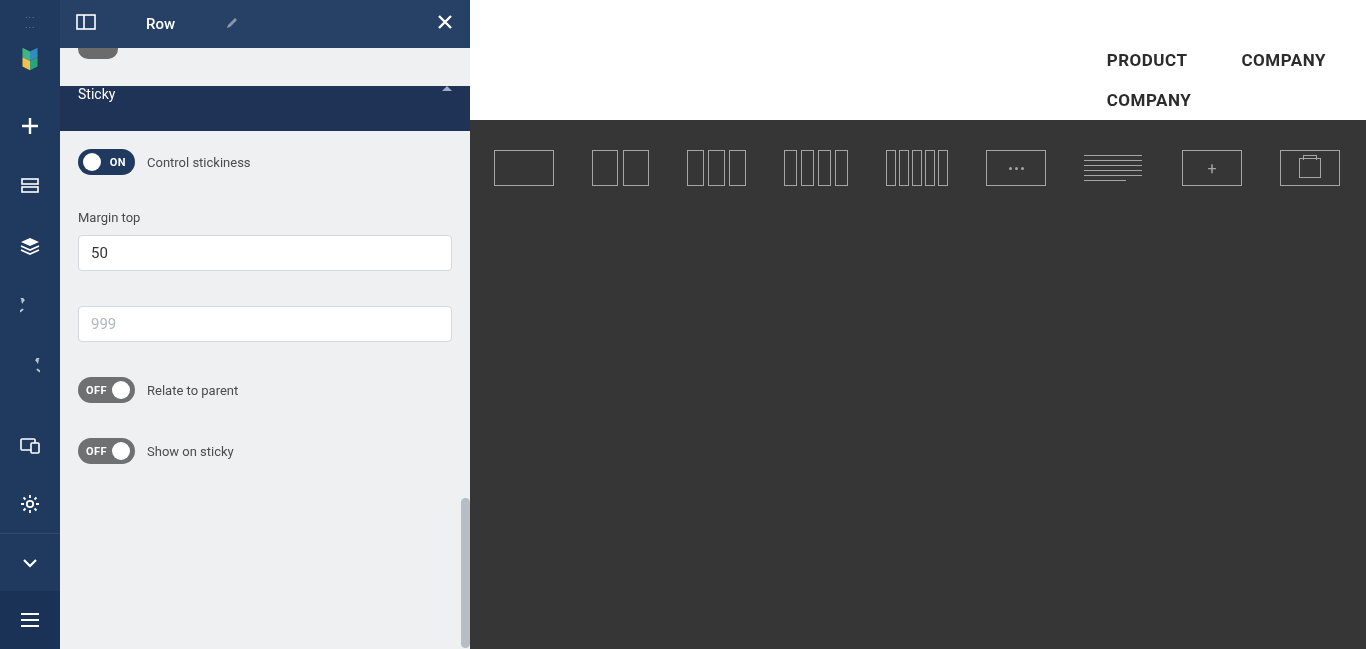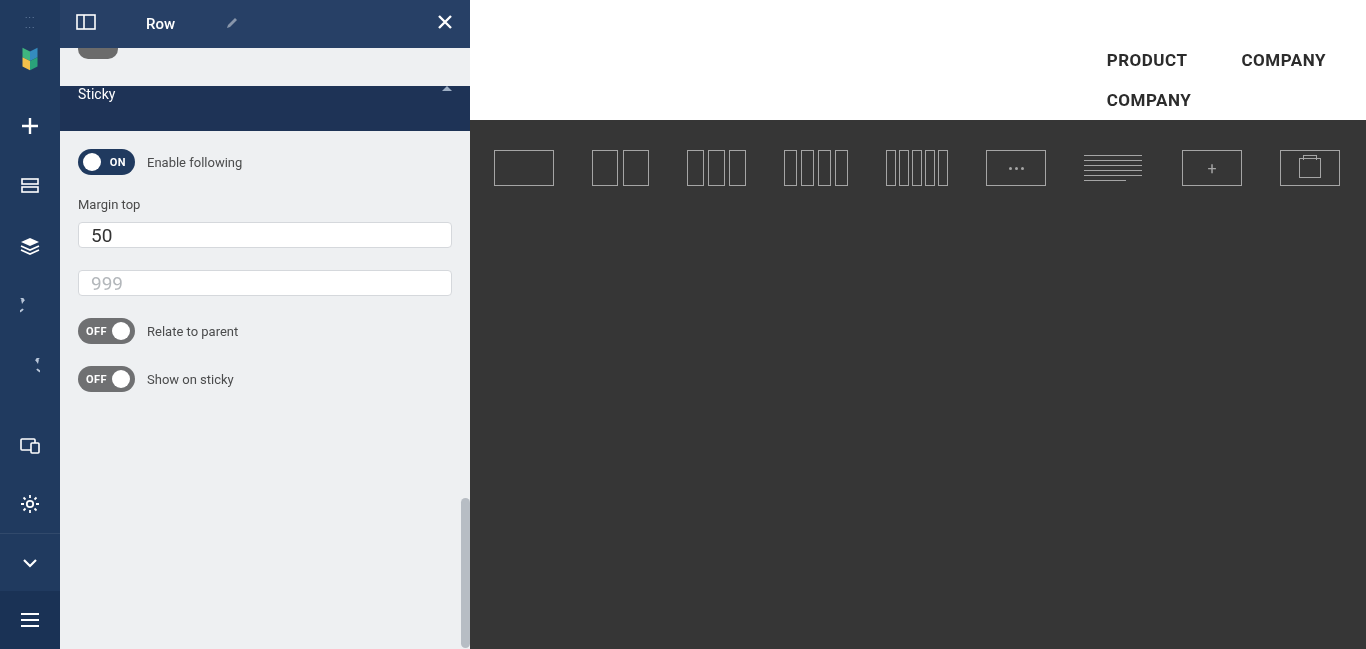--- a/index.html
+++ b/index.html
@@ -31,23 +31,23 @@
 
 .stub-row { height: 38px; display: flex; align-items: flex-start; padding: 0 18px; }
 .stub-pill { width: 40px; height: 16px; margin-top: -5px; border-radius: 0 0 10px 10px; background: #6b6b6b; }
 
 .section-bar { background: #1e3356; color: #fff; height: 45px; display: flex; align-items: flex-start; padding: 0 18px; font-size: 14px; cursor: pointer; }
 .section-bar .caret { margin-left: auto; width: 0; height: 0; border-left: 5px solid transparent; border-right: 5px solid transparent; border-bottom: 5px solid #9fb0c6; }
 
 .section-body { padding: 18px; background: #eef0f2; }
 
 .ctrl-row { display: flex; align-items: center; margin-bottom: 6px; }
-.field-block { margin-top: 22px; }
+.field-block { margin-top: 35px; }
 .field-label { font-size: 13px; color: #4a4a4a; margin-bottom: 10px; display: block; }
-.text-input { width: 100%; height: 20px; border: 1px solid #d5d8dc; border-radius: 4px; background: #fff; padding: 12px 12px; font-size: 19px; color: #333; }
+.text-input { width: 100%; height: 36px; border: 1px solid #d5d8dc; border-radius: 4px; background: #fff; padding: 0 12px; font-size: 15px; color: #333; }
 .text-input::placeholder { color: #b3b7bb; }
 .hint { font-size: 12px; font-style: italic; color: #8b8e91; line-height: 1.45; margin-top: 10px; }
 
 
 .toggle { width: 57px; height: 26px; border-radius: 13px; position: relative; cursor: pointer; display: flex; align-items: center; }
 .toggle.on { background: #203a5f; }
 .toggle.off { background: #6f7072; }
 .toggle .knob { width: 18px; height: 18px; border-radius: 50%; background: #fff; position: absolute; top: 4px; }
 .toggle.on .knob { left: 5px; }
 .toggle.off .knob { right: 5px; }
@@ -193,21 +193,21 @@
           <span class="caret"></span>
         </div>
 
         <div class="section-body">
 
           <div class="ctrl-row">
             <div class="toggle on">
               <span class="knob"></span>
               <span class="tlabel">ON</span>
             </div>
-            <span class="toggle-text">Enable following</span>
+            <span class="toggle-text">Control stickiness</span>
           </div>
 
           <div class="field-block">
             <label class="field-label">Margin top</label>
             <input class="text-input" type="text" value="50" style="">
           </div>
 
           <div class="field-block">
             <input class="text-input" type="text" placeholder="999" style="">
           </div>

